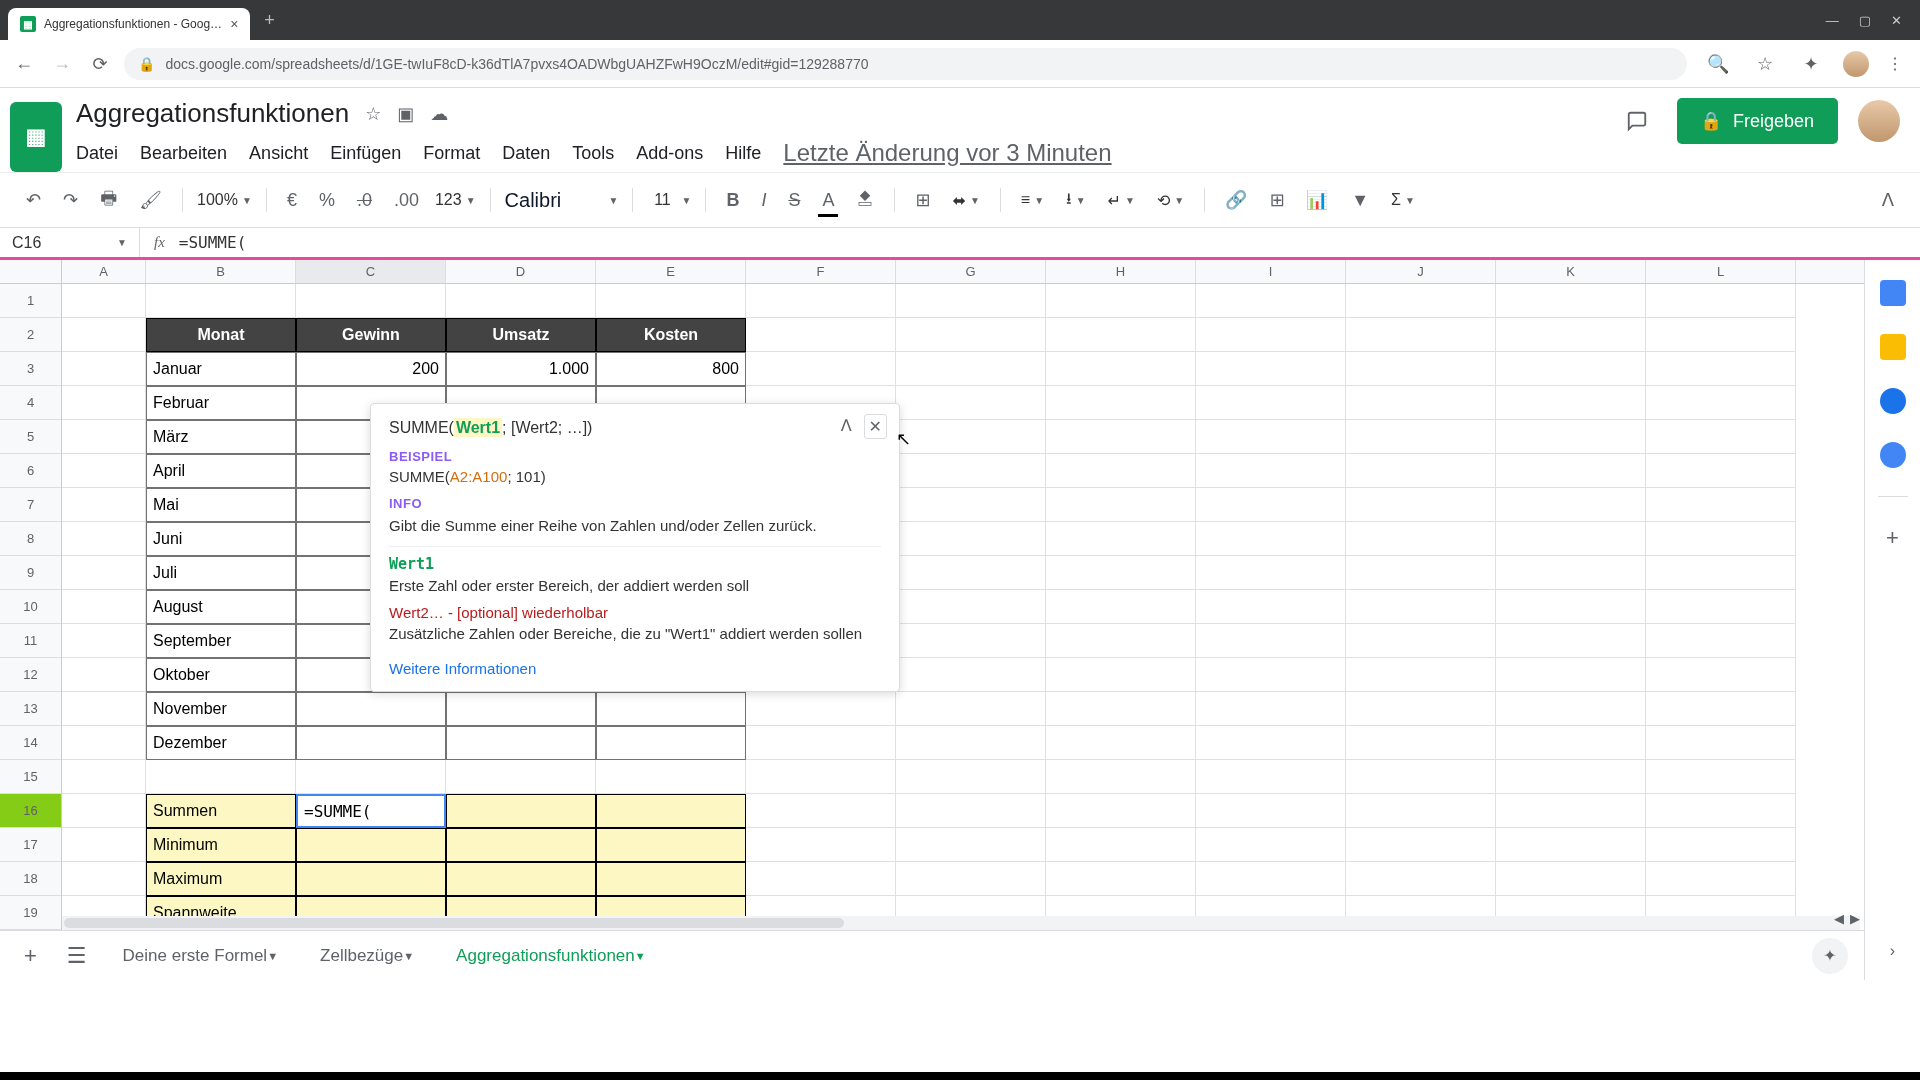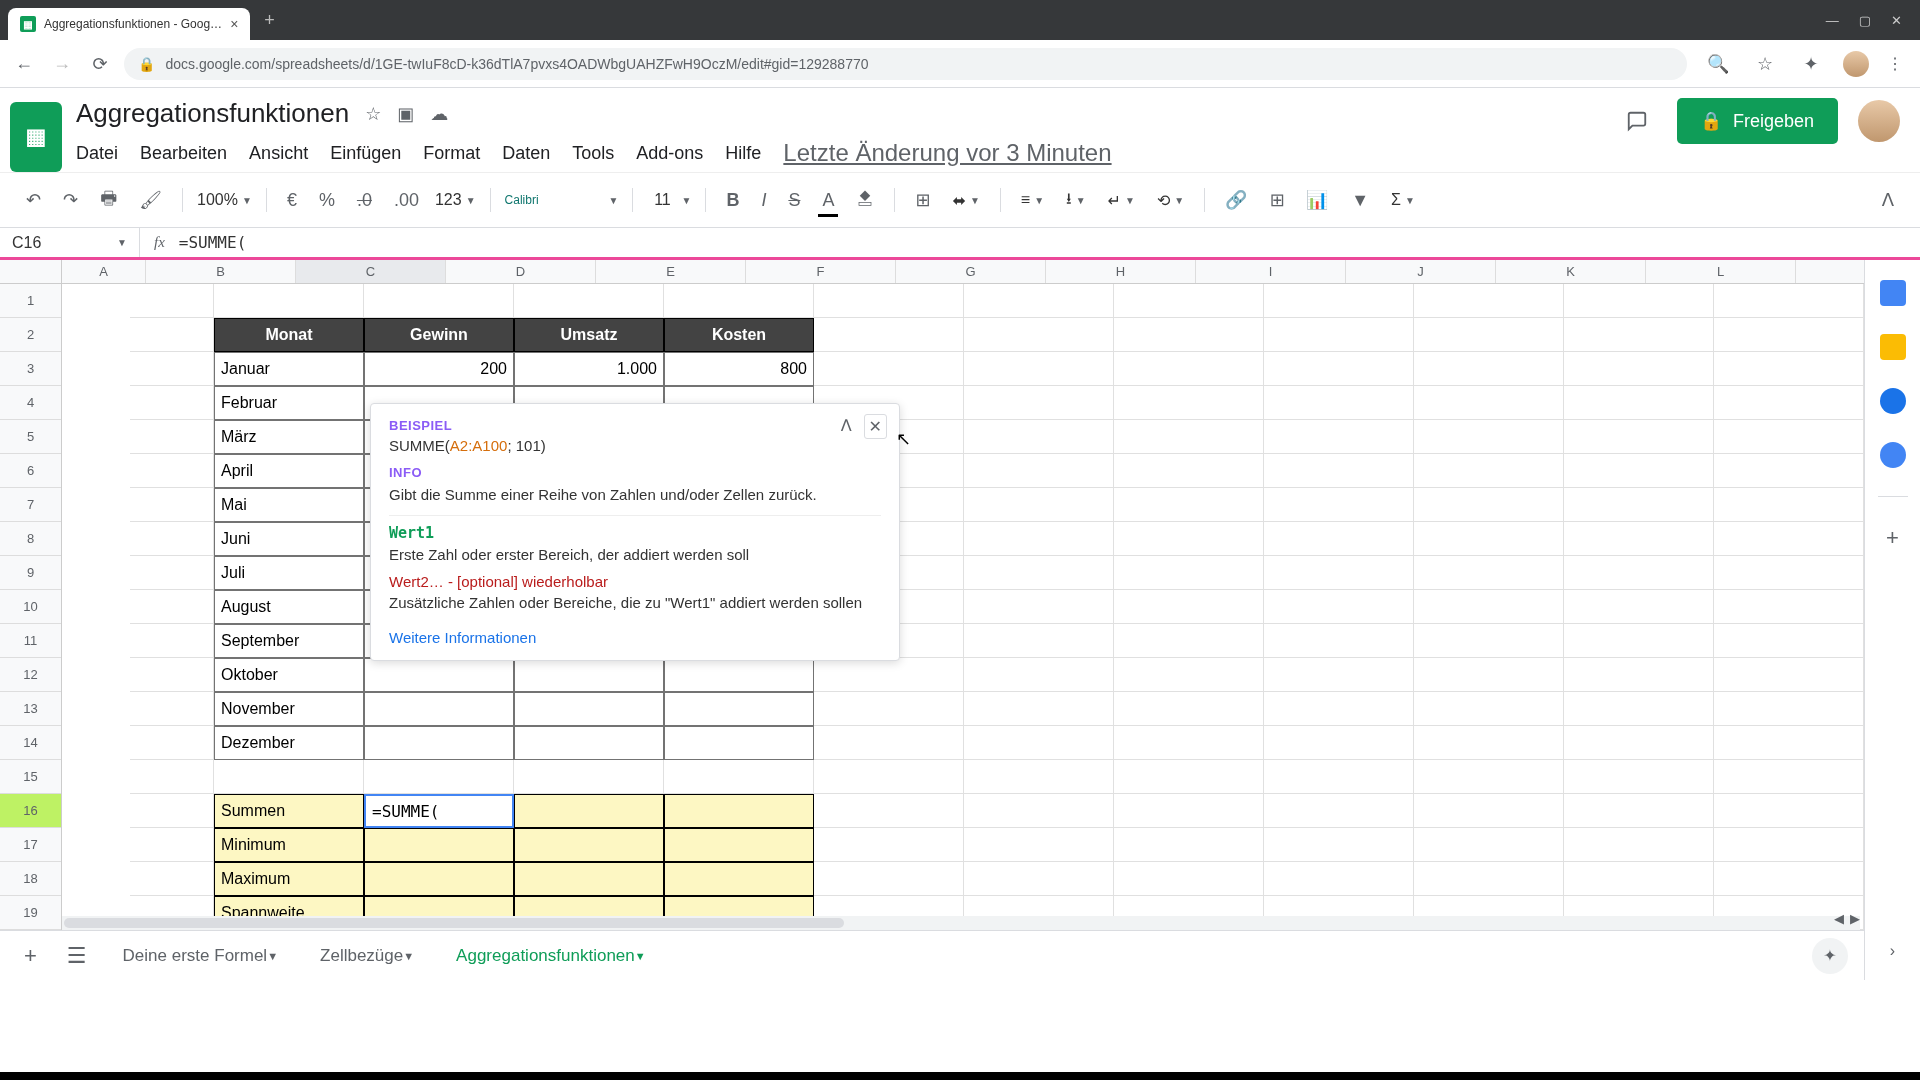--- a/index.html
+++ b/index.html
@@ -36,21 +36,21 @@
   .header-right { display: flex; align-items: center; gap: 20px; }
   .comment-btn { width: 40px; height: 40px; border-radius:50%; display:flex;align-items:center;justify-content:center;color:#5f6368;font-size:20px;}
   .share-btn { background: #0f9d58; color: #fff; border-radius: 5px; padding: 12px 24px; font-size: 18px; font-weight:500; display:flex;align-items:center;gap:10px; cursor:pointer;}
   .avatar-lg { width: 42px; height: 42px; border-radius: 50%; background: linear-gradient(#e8c9a8,#c0976e); }
 
   
   .toolbar { display: flex; align-items: center; padding: 8px 20px; gap: 10px; border-top:1px solid #eee; border-bottom:1px solid #dadce0;}
   .tb-btn { color: #5f6368; font-size: 18px; padding: 4px 6px; cursor:pointer;}
   .tb-sep{width:1px;height:24px;background:#dadce0;margin:0 4px;}
   .zoom-sel{display:flex;align-items:center;gap:4px;font-size:16px;color:#333;}
-  .font-sel{font-size:12px;color:#0f766e;width:100px;}
+  .font-sel{font-size:20px;color:#0f172a;width:100px;}
   .size-sel{font-size:16px;color:#333;width:30px;text-align:center;}
   .dropdown-arrow{font-size:10px;color:#5f6368;}
   .text-color{position:relative;}
   .text-color::after{content:'';position:absolute;bottom:-2px;left:2px;right:2px;height:3px;background:#000;}
   .tb-right{margin-left:auto;}
 
   
   .formula-row { display: flex; align-items: center; border-bottom: 3px solid #ec4899; height: 32px; }
   .name-box { width: 140px; padding: 0 12px; font-size: 16px; color: #333; border-right: 1px solid #dadce0; display:flex;align-items:center;justify-content:space-between;height:100%;}
   .fx-label { font-style: italic; font-size: 15px; color: #5f6368; padding: 0 14px; font-family:serif;}
@@ -61,23 +61,23 @@
   .grid-main{flex:1;position:relative;}
   .col-headers{display:flex;position:absolute;top:0;left:0;right:0;height:24px;background:#f8f9fa;border-bottom:1px solid #ccc;z-index:5;}
   .corner{width:62px;border-right:1px solid #ccc;background:#f8f9fa;}
   .col-h{border-right:1px solid #ddd;text-align:center;font-size:13px;color:#5f6368;line-height:24px;}
   .col-h.A{width:84px;}
   .col-h.B{width:150px;}
   .col-h.C{width:150px;}
   .col-h.C{background:#e8eaed;}
   .row-headers{position:absolute;top:24px;left:0;width:62px;background:#f8f9fa;border-right:1px solid #ccc;z-index:5;}
   .row-h{height:34px;border-bottom:1px solid #ddd;text-align:center;font-size:13px;color:#5f6368;line-height:34px;}
-  .row-h.sel{background:#bef264;}
+  .row-h.sel{background:#84cc16;}
   .cells{position:absolute;top:24px;left:62px;right:0;}
-  .row{display:flex;height:34px;justify-content:flex-end;}
+  .row{display:flex;height:34px;}
   .cell{border-right:1px solid #e0e0e0;border-bottom:1px solid #e0e0e0;padding:0 6px;font-size:16px;display:flex;align-items:center;}
   .cell.cA{width:84px;}
   .cell.cw{width:150px;}
   .t-header{background:#434343;color:#fff;font-weight:bold;justify-content:center;border:1px solid #000;}
   .t-border{border:1px solid #737373;}
   .t-num{justify-content:flex-end;padding-left:15px;}
   .t-yellow{background:#fdf7c3;border:1px solid #000;}
   .editing{border:2px solid #4285f4;background:#fff;position:relative;z-index:20;font-family:monospace;}
 
   
@@ -599,20 +599,23 @@
       </div>
     <div class="explore-btn">✦</div>
   </div>
 </div>
 
 <div class="tooltip">
   <div class="tt-ctrl">
     <span>ᐱ</span>
     <span class="x">✕</span>
   </div>
+  <div class="tt-sig">
+    <span>SUMME(</span><span class="hl">Wert1</span><span>; [Wert2; …])</span>
+  </div>
   <div class="tt-label">BEISPIEL</div>
   <div class="tt-ex">
     <span>SUMME(</span><span class="ref">A2:A100</span><span>; 101)</span>
   </div>
   <div class="tt-label">INFO</div>
   <div class="tt-info">Gibt die Summe einer Reihe von Zahlen und/oder Zellen zurück.</div>
   <hr class="tt-hr">
   <div class="tt-arg">Wert1</div>
   <div class="tt-argdesc">Erste Zahl oder erster Bereich, der addiert werden soll</div>
   <div class="tt-opt">Wert2… - [optional] wiederholbar</div>

